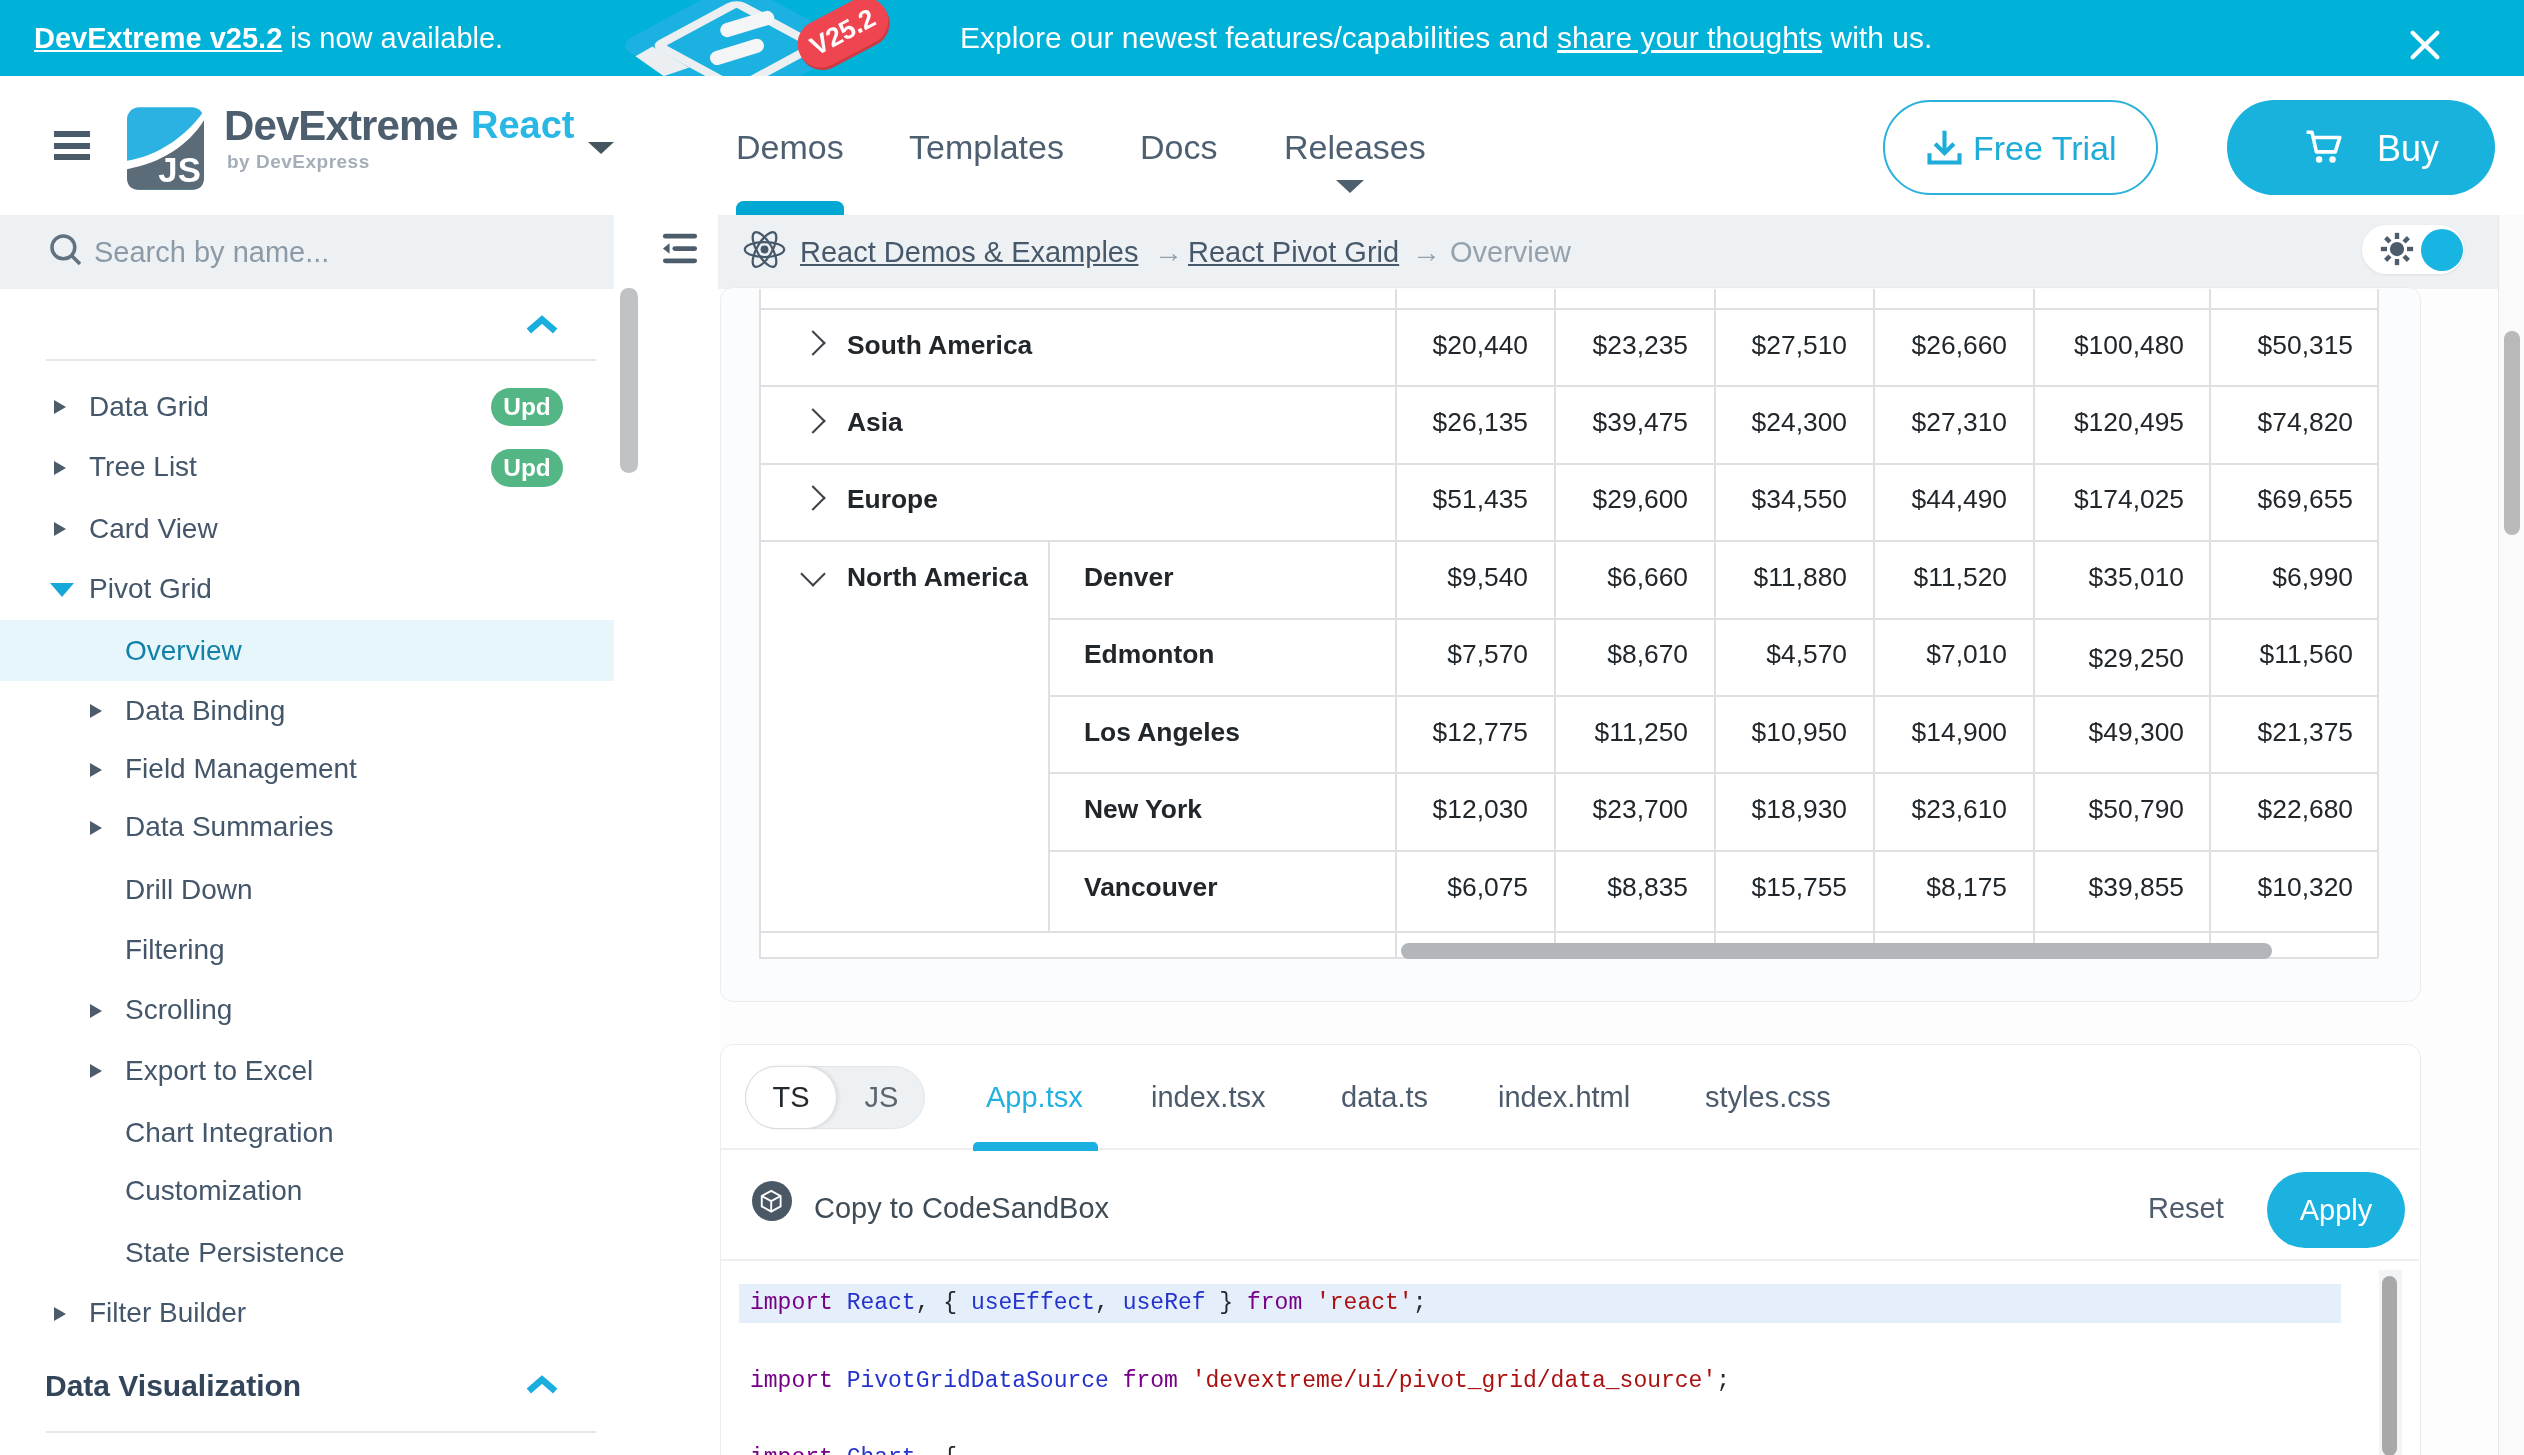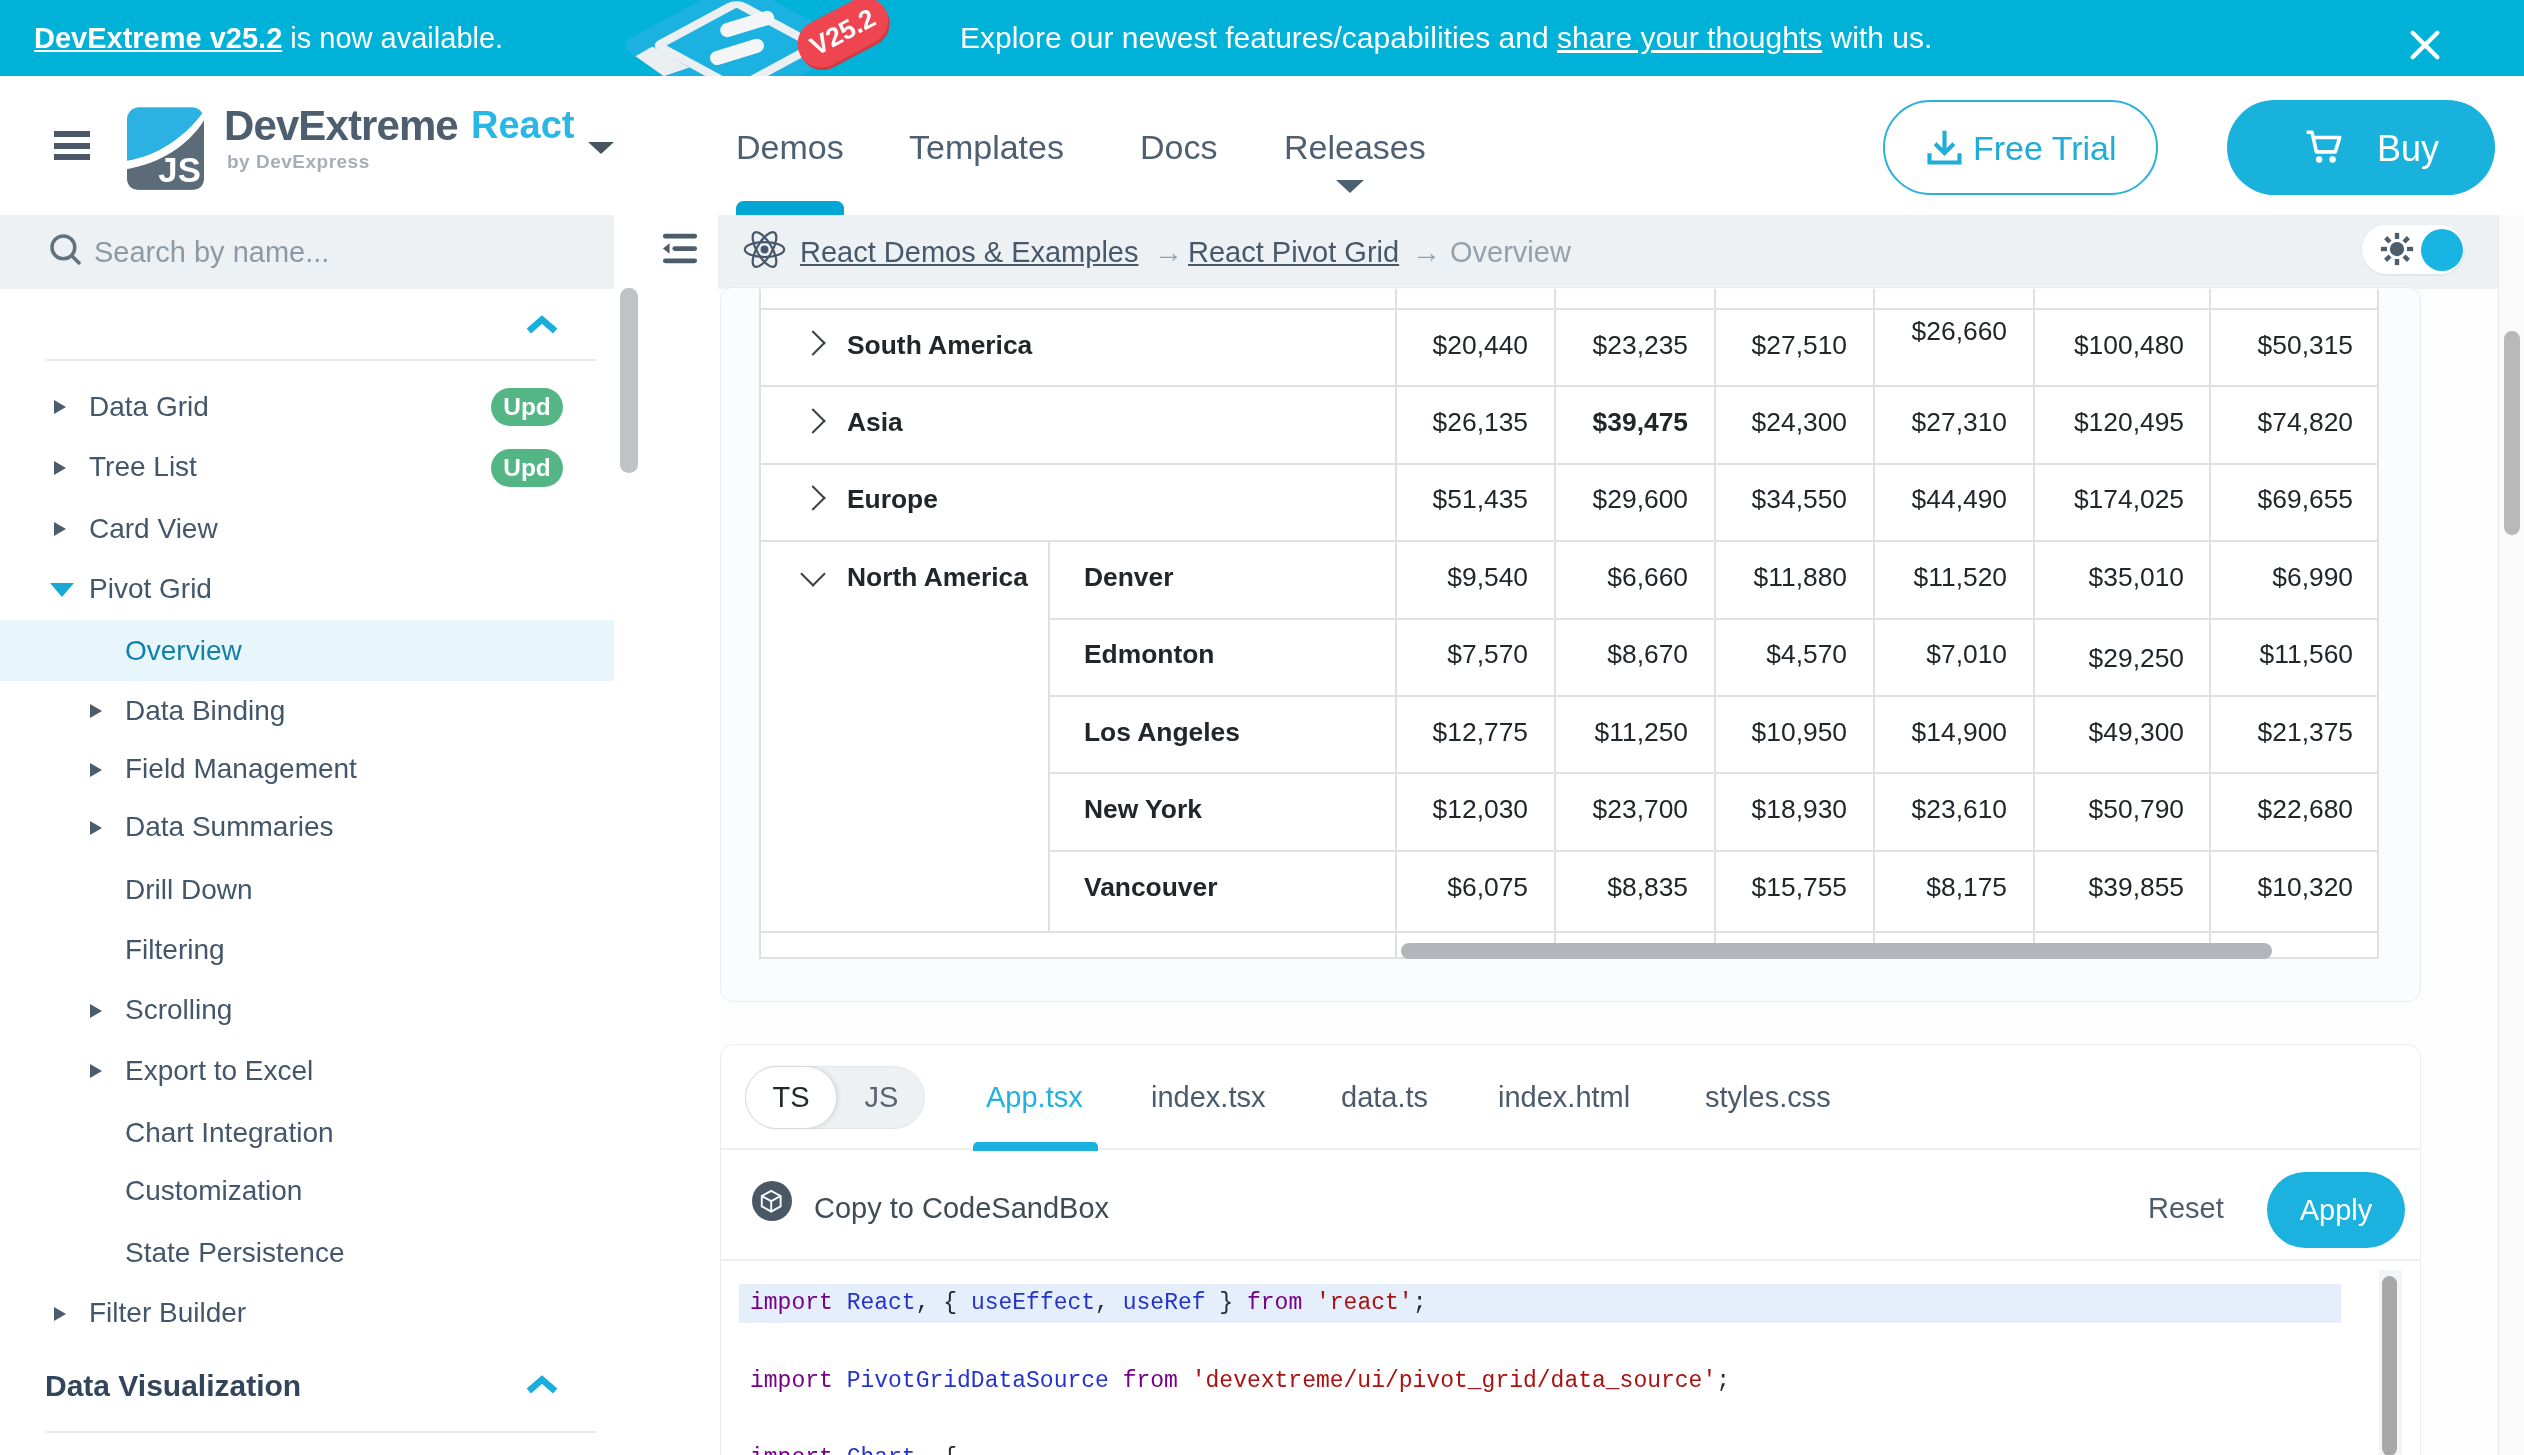--- a/index.html
+++ b/index.html
@@ -234,25 +234,25 @@
   <div class="chev chev-d" style="left:804px;top:565px;"></div>
   <div class="tcell tlabel" style="left:847px;top:562px;">North America</div>
   <div class="tcell tlabel" style="left:1084px;top:562px;">Denver</div>
   <div class="tcell tlabel" style="left:1084px;top:639px;">Edmonton</div>
   <div class="tcell tlabel" style="left:1084px;top:717px;">Los Angeles</div>
   <div class="tcell tlabel" style="left:1084px;top:794px;">New York</div>
   <div class="tcell tlabel" style="left:1084px;top:872px;">Vancouver</div>
   <div class="tcell tval" style="left:1367px;top:330px;width:161px;">$20,440</div>
   <div class="tcell tval" style="left:1527px;top:330px;width:161px;">$23,235</div>
   <div class="tcell tval" style="left:1686px;top:330px;width:161px;">$27,510</div>
-  <div class="tcell tval" style="left:1846px;top:316px;width:161px;">$26,660</div>
+  <div class="tcell tval" style="left:1846px;top:330px;width:161px;">$26,660</div>
   <div class="tcell tval" style="left:2023px;top:330px;width:161px;">$100,480</div>
   <div class="tcell tval" style="left:2192px;top:330px;width:161px;">$50,315</div>
   <div class="tcell tval" style="left:1367px;top:407px;width:161px;">$26,135</div>
-  <div class="tcell tval" style="left:1527px;top:407px;width:161px;font-weight:bold;">$39,475</div>
+  <div class="tcell tval" style="left:1527px;top:407px;width:161px;">$39,475</div>
   <div class="tcell tval" style="left:1686px;top:407px;width:161px;">$24,300</div>
   <div class="tcell tval" style="left:1846px;top:407px;width:161px;">$27,310</div>
   <div class="tcell tval" style="left:2023px;top:407px;width:161px;">$120,495</div>
   <div class="tcell tval" style="left:2192px;top:407px;width:161px;">$74,820</div>
   <div class="tcell tval" style="left:1367px;top:484px;width:161px;">$51,435</div>
   <div class="tcell tval" style="left:1527px;top:484px;width:161px;">$29,600</div>
   <div class="tcell tval" style="left:1686px;top:484px;width:161px;">$34,550</div>
   <div class="tcell tval" style="left:1846px;top:484px;width:161px;">$44,490</div>
   <div class="tcell tval" style="left:2023px;top:484px;width:161px;">$174,025</div>
   <div class="tcell tval" style="left:2192px;top:484px;width:161px;">$69,655</div>

